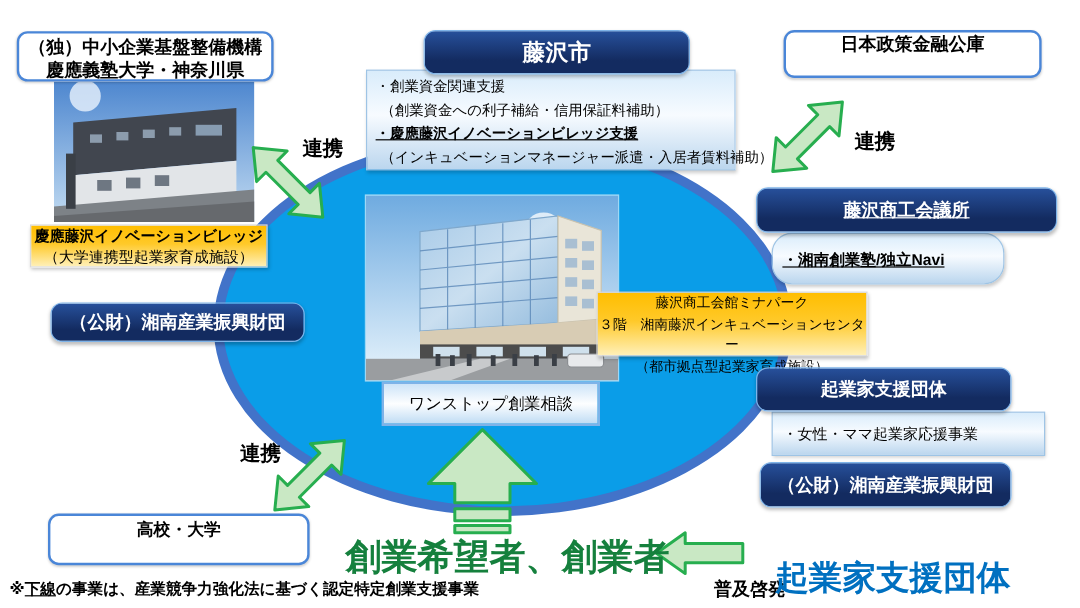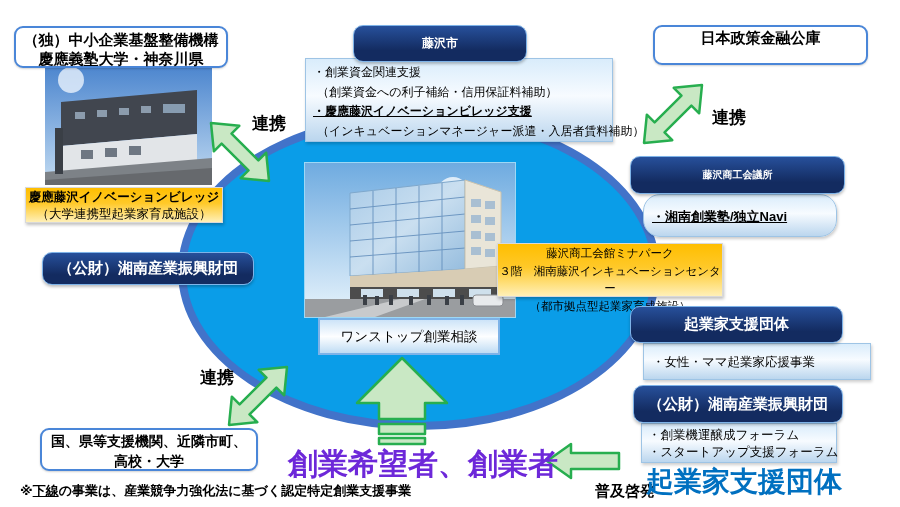--- a/index.html
+++ b/index.html
@@ -38,21 +38,21 @@
     box-shadow:1px 2px 3px rgba(0,0,0,.25); }
 
   .renkei { font-weight:bold; font-size:17px; z-index:6; }
   .arrow { z-index:5; }
   .photo { z-index:3; box-shadow:0 0 0 1px rgba(255,255,255,.6); }
 
   .onestop { background:linear-gradient(180deg,#CDE4F8 0%,#FDFEFF 50%,#BFDCF4 100%);
     border:2px solid #7EB3E8; text-align:center; font-size:13.5px; z-index:4;
     display:flex; align-items:center; justify-content:center; }
 
-  .big-red { color:#6d28d9; font-weight:bold; font-size:30px; z-index:6; white-space:nowrap; }
+  .big-red { color:#15803d; font-weight:bold; font-size:30px; z-index:6; white-space:nowrap; }
   .big-blue { color:#0070C0; font-weight:bold; font-size:28px; z-index:6; white-space:nowrap; }
   .fukyu { font-weight:bold; font-size:15px; z-index:6; }
   .footnote { font-weight:bold; font-size:13px; z-index:6; white-space:nowrap; }
   .footnote .u { text-decoration:underline; }
 </style>
 </head>
 <body>
 
 <div class="stage">
 
@@ -90,40 +90,40 @@
   <div class="abs orange-label" style="left:25px; top:187px; width:198px; height:36px; font-size:12.5px; line-height:17px; padding-top:1px;">
     <span style="display:block;">慶應藤沢イノベーションビレッジ</span>
     <span style="display:block; font-weight:normal;">（大学連携型起業家育成施設）</span>
   </div>
 
   <div class="abs renkei" style="left:252px; top:112px;">連携</div>
   <svg class="abs arrow" style="left:197px; top:132px; transform:rotate(45deg);" width="86" height="40" viewBox="0 0 86 40">
     <path d="M2,20 L24,2 L24,13 L62,13 L62,2 L84,20 L62,38 L62,27 L24,27 L24,38 Z" fill="#C9E8C4" stroke="#27AE4F" stroke-width="2.5" stroke-linejoin="round"></path>
   </svg>
 
-  <div class="abs navy-header" style="left:353px; top:25px; width:174px; height:37px; font-size:12px;">
+  <div class="abs navy-header" style="left:353px; top:25px; width:222px; height:37px; font-size:19px;">
     <span>藤沢市</span>
   </div>
   <div class="abs content-box" style="left:305px; top:58px; width:308px; height:84px; padding:4px 7px; line-height:19.5px;">
     <span class="row">・創業資金関連支援</span>
     <span class="row indent">（創業資金への利子補給・信用保証料補助）</span>
     <span class="row em">・慶應藤沢イノベーションビレッジ支援</span>
     <span class="row indent">（インキュベーションマネージャー派遣・入居者賃料補助）</span>
   </div>
 
   <div class="abs outline-box" style="left:653px; top:25px; width:215px; height:40px; font-size:15px; line-height:19px; padding-top:1px;">
     <span class="ln">日本政策金融公庫</span>
   </div>
 
   <svg class="abs arrow" style="left:630px; top:94px; transform:rotate(-45deg);" width="86" height="40" viewBox="0 0 86 40">
     <path d="M2,20 L24,2 L24,13 L62,13 L62,2 L84,20 L62,38 L62,27 L24,27 L24,38 Z" fill="#C9E8C4" stroke="#27AE4F" stroke-width="2.5" stroke-linejoin="round"></path>
   </svg>
   <div class="abs renkei" style="left:712px; top:106px;">連携</div>
 
-  <div class="abs navy-header" style="left:630px; top:156px; width:215px; height:38px; font-size:10px;">
+  <div class="abs navy-header" style="left:630px; top:156px; width:251px; height:38px; font-size:15px;text-decoration:underline;">
     <span>藤沢商工会議所</span>
   </div>
   <div class="abs content-box" style="left:643px; top:194px; width:194px; height:43px; padding:12px 8px 0 8px; font-size:13px;border-radius:17px;">
     <span class="row em">・湘南創業塾/独立Navi</span>
   </div>
 
   <svg class="abs photo" style="left:305px; top:163px;" width="210" height="154" viewBox="0 0 210 154">
     <defs>
       <linearGradient id="sky2" x1="0" y1="0" x2="0" y2="1">
         <stop offset="0" stop-color="#6FABE0"></stop>
@@ -198,49 +198,44 @@
   <div class="abs navy-header" style="left:630px; top:306px; width:213px; height:37px; font-size:15px;">
     <span>起業家支援団体</span>
   </div>
   <div class="abs content-box" style="left:643px; top:343px; width:228px; height:37px; padding:9px 8px 0 8px; font-size:12.5px;">
     <span class="row">・女性・ママ起業家応援事業</span>
   </div>
 
   <div class="abs navy-header" style="left:633px; top:385px; width:210px; height:38px; font-size:15px;">
     <span>（公財）湘南産業振興財団</span>
   </div>
-  <div class="abs content-box" style="left:641px; top:423px; width:196px; height:40px; padding:3px 6px; font-size:12.5px; line-height:17px;">
-    <span class="row">・創業機運醸成フォーラム</span>
-    <span class="row">・スタートアップ支援フォーラム</span>
-  </div>
 
   <div class="abs renkei" style="left:200px; top:366px;">連携</div>
   <svg class="abs arrow" style="left:215px; top:376px; transform:rotate(-45deg);" width="86" height="40" viewBox="0 0 86 40">
     <path d="M2,20 L24,2 L24,13 L62,13 L62,2 L84,20 L62,38 L62,27 L24,27 L24,38 Z" fill="#C9E8C4" stroke="#27AE4F" stroke-width="2.5" stroke-linejoin="round"></path>
   </svg>
 
   <div class="abs outline-box" style="left:40px; top:428px; width:218px; height:43px; font-size:14px; line-height:19.5px; padding-top:2px;">
-    <span class="ln">国、県等支援機関、近隣市町、</span>
     <span class="ln">高校・大学</span>
   </div>
 
   <svg class="abs arrow" style="left:354px; top:356px;" width="96" height="90" viewBox="0 0 96 90">
     <g fill="#C9E8C4" stroke="#27AE4F" stroke-width="2.5" stroke-linejoin="round">
       <path d="M48,2 L93,47 L71,47 L71,63 L25,63 L25,47 L3,47 Z"></path>
       <rect x="25" y="68" width="46" height="10"></rect>
       <rect x="25" y="82" width="46" height="6"></rect>
     </g>
   </svg>
 
   <div class="abs big-red" style="left:288px; top:444px;">創業希望者、創業者</div>
 
   <svg class="abs arrow" style="left:545px; top:442px;" width="76" height="38" viewBox="0 0 76 38">
     <path d="M2,19 L26,2 L26,11 L74,11 L74,27 L26,27 L26,36 Z" fill="#C9E8C4" stroke="#27AE4F" stroke-width="2.5" stroke-linejoin="round"></path>
   </svg>
   <div class="abs fukyu" style="left:551px; top:482px;margin-left:44px;">普及啓発</div>
 
   <div class="abs big-blue" style="left:646px; top:463px;">起業家支援団体</div>
 
-  <div class="abs footnote" style="left:20px; top:482px;">
+  <div class="abs footnote" style="left:8px; top:482px;">
     <span>※</span><span class="u">下線</span><span>の事業は、産業競争力強化法に基づく認定特定創業支援事業</span>
   </div>
 
 </div>
 
 </body></html>

